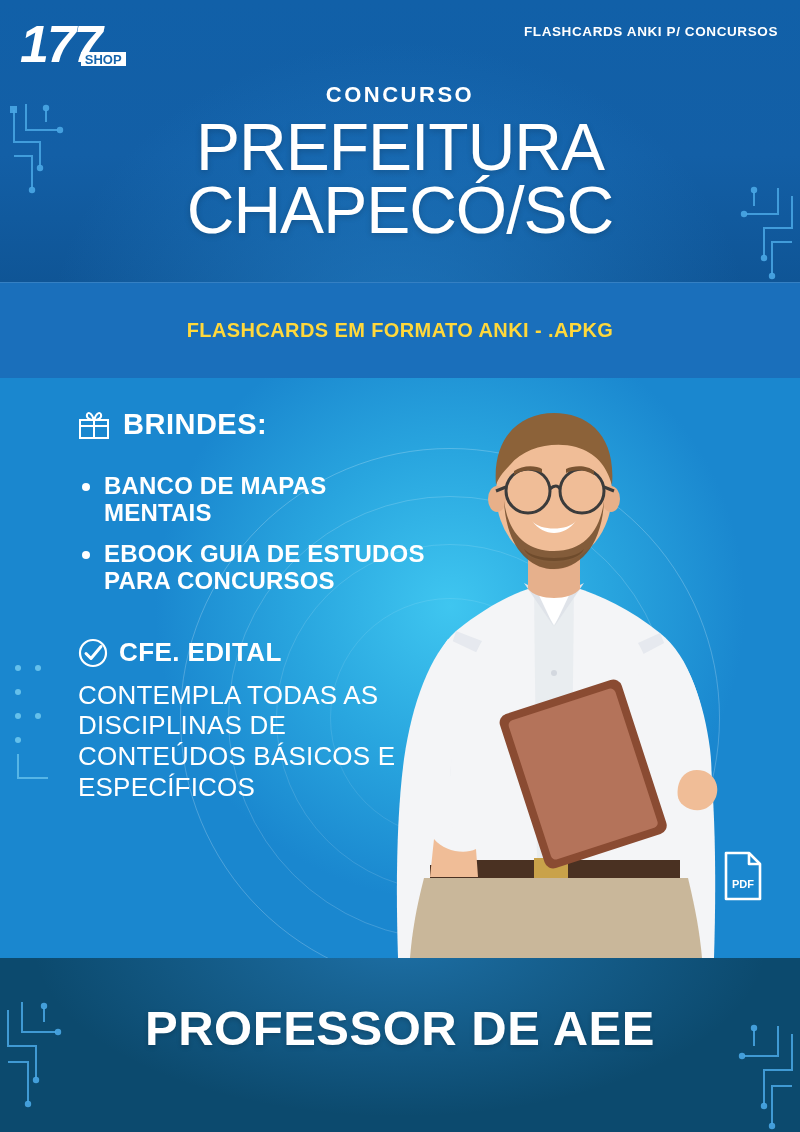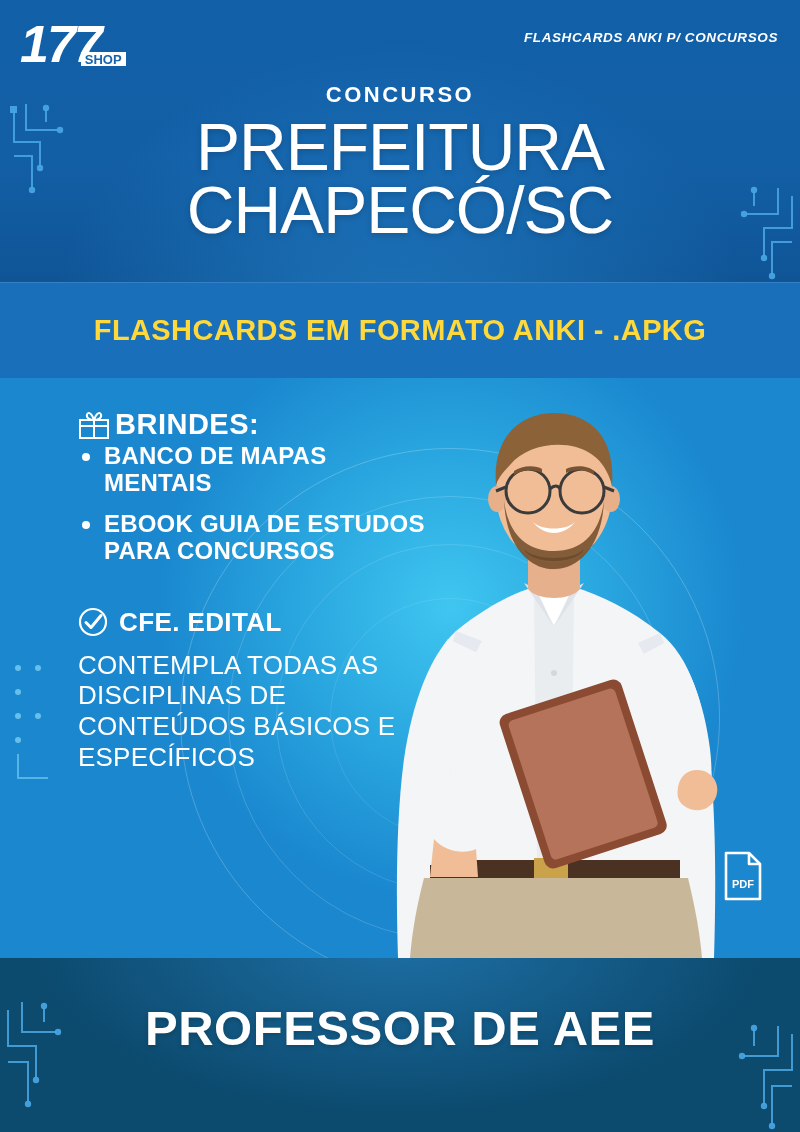--- a/index.html
+++ b/index.html
@@ -46,27 +46,26 @@
     font-size: 13px;
     font-style: normal;
     letter-spacing: 0px;
     padding: 1px 4px 0 4px;
     margin-left: -20px;
     vertical-align: bottom;
     position: relative; top: -4px;
   }
 
   .top-right-label {
-    position: absolute; top: 30px; right: 22px;
+    position: absolute; top: 24px; right: 22px;
     z-index: 5;
     color: #ffffff;
     font-size: 13.5px;
     font-weight: bold;
     letter-spacing: 0.6px;
-    font-style: italic;
   }
 
   .concurso-word {
     position: absolute; top: 82px; left: 0; right: 0;
     text-align: center;
     z-index: 5;
     color: #ffffff;
     font-size: 22px;
     font-weight: bold;
     letter-spacing: 2.5px;
@@ -87,21 +86,21 @@
   
   .sub-band {
     position: absolute; top: 282px; left: 0; right: 0; height: 96px;
     background: #1a6fbb;
     border-top: 1px solid rgba(255,255,255,0.12);
     display: flex; align-items: center; justify-content: center;
     overflow: hidden;
   }
   .sub-band-text {
     color: #ffd83b;
-    font-size: 29px;
+    font-size: 20px;
     font-weight: bold;
     letter-spacing: 0.4px;
     text-align: right;
   }
 
   
   .body-band {
     position: absolute; top: 378px; left: 0; right: 0; height: 580px;
     background: #1a87cf;
     overflow: hidden;
@@ -126,22 +125,22 @@
   .ring.r2 { inset: 48px; border-color: rgba(255,255,255,0.17); }
   .ring.r3 { inset: 96px; border-color: rgba(255,255,255,0.13); }
   .ring.r4 { inset: 150px; border-color: rgba(255,255,255,0.10); }
 
   .content-left {
     position: absolute; top: 30px; left: 78px;
     width: 360px;
     z-index: 6;
   }
   .brindes-head {
-    display: flex; align-items: center; gap: 5px;
-    margin-bottom: 2px;
+    display: flex; align-items: center; gap: 13px;
+    margin-bottom: 32px;
   }
   .gift-icon { width: 32px; height: 30px; display: block; }
   .brindes-title {
     color: #ffffff;
     font-size: 29px;
     font-weight: bold;
     letter-spacing: 0.5px;
   }
   ul.brindes-list { list-style: none; }
   ul.brindes-list li {
@@ -155,21 +154,21 @@
     padding-left: 26px;
   }
   ul.brindes-list li::before {
     content: "";
     position: absolute; left: 4px; top: 10px;
     width: 8px; height: 8px; border-radius: 50%;
     background: #ffffff;
   }
 
   .edital-head {
-    display: flex; align-items: flex-start; gap: 11px;
+    display: flex; align-items: flex-end; gap: 11px;
     margin-top: 42px; margin-bottom: 12px;
   }
   .check-icon { width: 30px; height: 30px; display: block; }
   .edital-title {
     color: #ffffff; font-size: 26px; font-weight: bold; letter-spacing: 0.4px;
   }
   .edital-text {
     color: #ffffff; font-size: 26px; font-weight: normal; line-height: 1.18;
     letter-spacing: 0.2px;
   }

